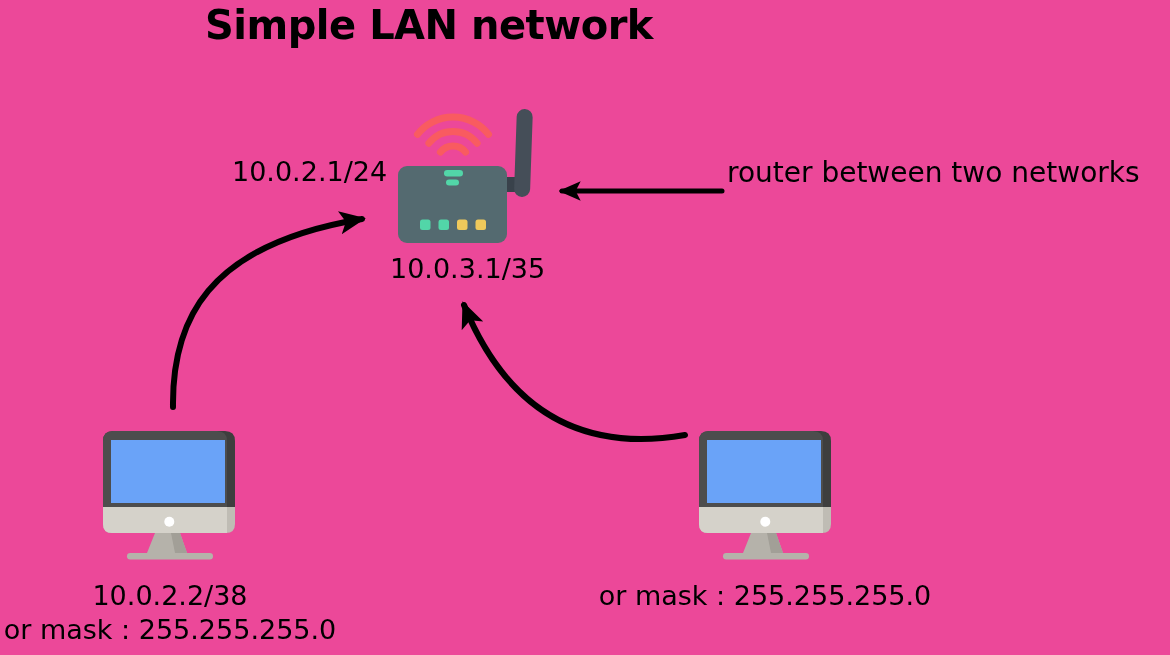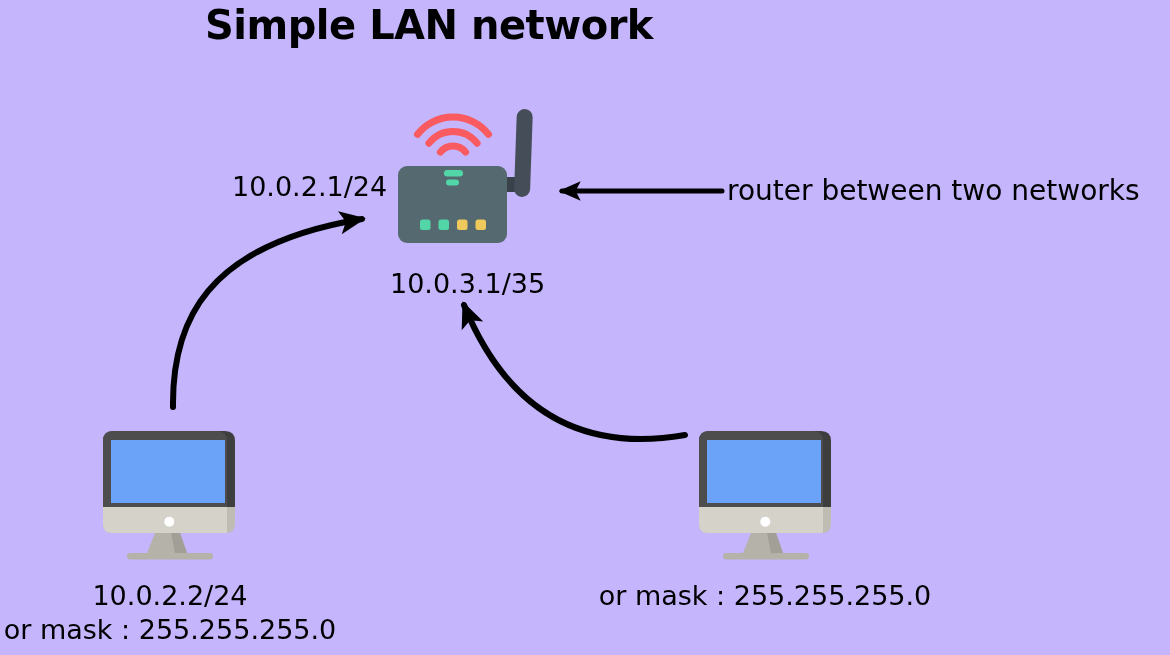--- a/index.html
+++ b/index.html
@@ -1,25 +1,25 @@
 <!DOCTYPE html>
 <html><head>
 <meta charset="utf-8">
 <style>
   html,body{margin:0;padding:0;background:#ffffff;}
   .canvas{
-    position:relative;width:1170px;height:655px;background:#c4b5fd;
+    position:relative;width:1170px;height:655px;background:#ec4899;
     font-family:"DejaVu Sans",sans-serif;color:#000;overflow:hidden;
   }
   .abs{position:absolute;}
   .title{
     position:absolute;left:429px;top:2px;transform:translateX(-50%);
     font-size:40px;font-weight:700;letter-spacing:-0.5px;white-space:nowrap;
   }
-  .lbl{position:absolute;font-size:27px;white-space:nowrap;margin-top:15px;}
+  .lbl{position:absolute;font-size:27px;white-space:nowrap;}
   .annotation{position:absolute;font-size:28px;white-space:nowrap;}
   .host-caption{
     position:absolute;top:579px;transform:translateX(-50%);
     text-align:center;font-size:27px;line-height:34px;white-space:nowrap;
   }
 </style>
 </head>
 <body>
 
 <div class="canvas">
@@ -47,21 +47,21 @@
     <rect x="54" y="75" width="19" height="6.5" rx="3.2" fill="#52D6A8"></rect>
     <rect x="56" y="84.5" width="13" height="6" rx="3" fill="#52D6A8"></rect>
     <rect x="30" y="124.5" width="10.5" height="10.5" rx="2.5" fill="#52D6A8"></rect>
     <rect x="48.5" y="124.5" width="10.5" height="10.5" rx="2.5" fill="#52D6A8"></rect>
     <rect x="67" y="124.5" width="10.5" height="10.5" rx="2.5" fill="#EFC95B"></rect>
     <rect x="85.5" y="124.5" width="10.5" height="10.5" rx="2.5" fill="#EFC95B"></rect>
   </svg>
 
   <div class="lbl" style="left:232px;top:156px">10.0.2.1/24</div>
   <div class="lbl" style="left:390px;top:253px">10.0.3.1/35</div>
-  <div class="annotation" style="left:727px;top:174px">router between two networks</div>
+  <div class="annotation" style="left:727px;top:156px">router between two networks</div>
 
   <svg class="abs" style="left:95px;top:425px" width="150" height="140" viewBox="0 0 150 140">
     <path d="M8,16 Q8,6 18,6 H130 Q140,6 140,16 V82 H8 Z" fill="#3E3E3E"></path>
     <path d="M8,16 Q8,6 18,6 H122 Q132,6 132,16 V82 H8 Z" fill="#4D4D4D"></path>
     <rect x="16" y="15" width="114" height="63" fill="#6AA3F8"></rect>
     <path d="M8,82 H140 V99 Q140,108 131,108 H17 Q8,108 8,99 Z" fill="#BFBCB4"></path>
     <path d="M8,82 H132 V108 H17 Q8,108 8,99 Z" fill="#D5D2CA"></path>
     <circle cx="74.3" cy="96.7" r="5" fill="#FFFFFF"></circle>
     <polygon points="60,108 85,108 92,128 52,128" fill="#B5B2AA"></polygon>
     <polygon points="76,108 85,108 92,128 80,128" fill="#A29F97"></polygon>
@@ -74,20 +74,20 @@
     <rect x="16" y="15" width="114" height="63" fill="#6AA3F8"></rect>
     <path d="M8,82 H140 V99 Q140,108 131,108 H17 Q8,108 8,99 Z" fill="#BFBCB4"></path>
     <path d="M8,82 H132 V108 H17 Q8,108 8,99 Z" fill="#D5D2CA"></path>
     <circle cx="74.3" cy="96.7" r="5" fill="#FFFFFF"></circle>
     <polygon points="60,108 85,108 92,128 52,128" fill="#B5B2AA"></polygon>
     <polygon points="76,108 85,108 92,128 80,128" fill="#A29F97"></polygon>
     <rect x="32" y="128" width="86" height="6.5" rx="3.2" fill="#B5B2AA"></rect>
   </svg>
 
   <div class="host-caption" style="left:170px">
-    <div>10.0.2.2/24</div>
+    <div>10.0.2.2/38</div>
     <div>or mask : 255.255.255.0</div>
   </div>
   <div class="host-caption" style="left:765px">
     <div>or mask : 255.255.255.0</div>
   </div>
 
 </div>
 
 </body></html>

